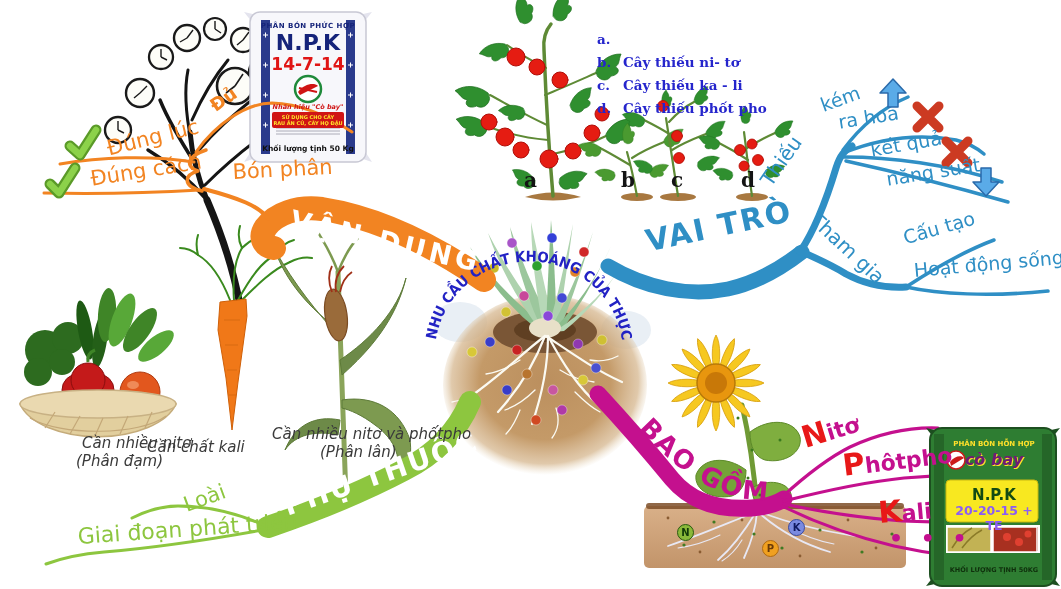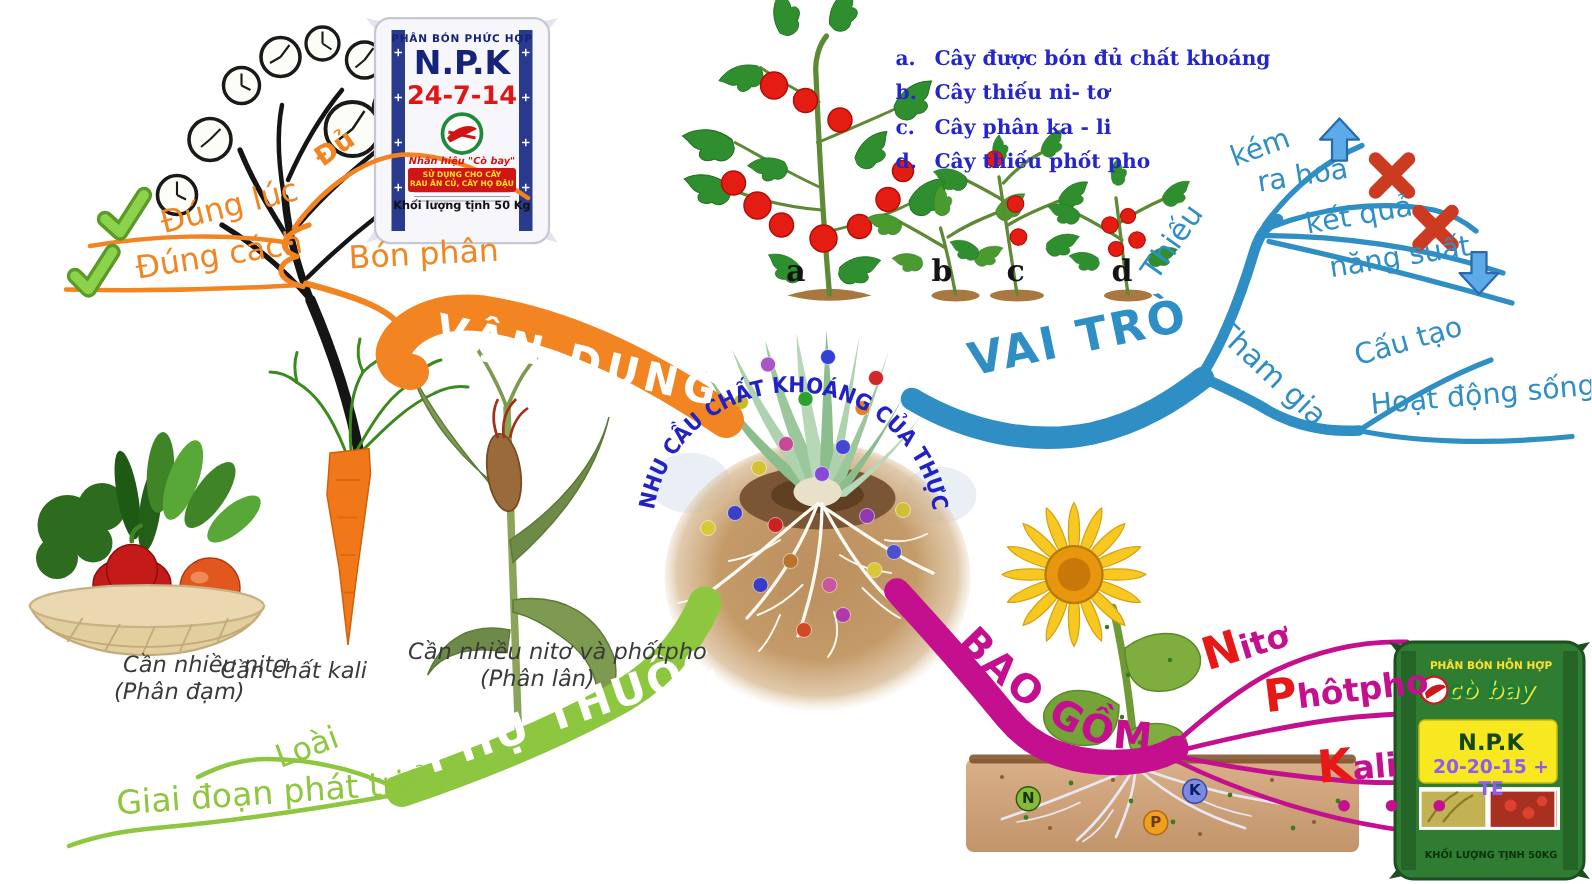--- a/index.html
+++ b/index.html
@@ -47,25 +47,25 @@
   
   .pl{font-family:"DejaVu Serif","Liberation Serif",serif;font-weight:bold;font-size:20px;color:#141414;}
   .p-a{left:524px;top:170px;} .p-b{left:621px;top:170px;} .p-c{left:671px;top:170px;} .p-d{left:741px;top:170px;}
   
   .b1{position:absolute;text-align:center;}
   .b1h {left:258px;top:22px;width:100px;font-size:7px;font-weight:bold;color:#15237a;letter-spacing:.5px;}
   .b1n {left:258px;top:30px;width:100px;font-size:22px;font-weight:bold;color:#15237a;}
   .b1r {left:258px;top:54px;width:100px;font-size:17px;font-weight:bold;color:#e01515;}
   .b1b {left:258px;top:103px;width:100px;font-size:6.5px;font-weight:bold;font-style:italic;color:#d01515;}
   .b1u {left:272px;top:112px;width:72px;background:#d01515;color:#ffe12a;font-size:5px;font-weight:bold;padding:2px 0;border-radius:2px;}
-  .b1w {left:258px;top:132px;width:100px;font-size:7.5px;font-weight:bold;color:#101010;}
+  .b1w {left:258px;top:144px;width:100px;font-size:7.5px;font-weight:bold;color:#101010;}
   
   .b2{position:absolute;text-align:center;}
   .b2h {left:938px;top:440px;width:112px;font-size:7px;font-weight:bold;color:#ffe12a;}
-  .b2b {left:938px;top:450px;width:112px;font-size:16px;font-weight:bold;font-style:italic;color:#15803d;
+  .b2b {left:938px;top:450px;width:112px;font-size:16px;font-weight:bold;font-style:italic;color:#701a75;
         text-shadow:1px 1px 0 #ffe12a;}
   .b2n {left:946px;top:486px;width:96px;font-size:15px;font-weight:bold;color:#134a13;}
   .b2r {left:946px;top:503px;width:96px;font-size:12.5px;font-weight:bold;color:#8b5cf6;}
   .b2w {left:938px;top:566px;width:112px;font-size:6.5px;font-weight:bold;color:#0f2f0c;}
   
   .min{position:absolute;width:17px;height:17px;border-radius:50%;display:flex;align-items:center;justify-content:center;
        font-size:10px;font-weight:bold;box-sizing:border-box;}
   .m-n{left:677px;top:524px;background:#8ab83a;border:1.5px solid #2a5a10;color:#123a08;}
   .m-p{left:762px;top:540px;background:#f0a020;border:1.5px solid #b06a10;color:#6a3a08;}
   .m-k{left:788px;top:519px;background:#7a8ae0;border:1.5px solid #3a4aa0;color:#101a60;}
@@ -538,29 +538,28 @@
     <textPath href="#arcTitle" startOffset="0" textLength="300" lengthAdjust="spacingAndGlyphs">NHU CẦU CHẤT KHOÁNG CỦA THỰC VẬT</textPath>
   </text>
   <text font-family="DejaVu Sans, Liberation Sans, sans-serif" font-size="26" font-weight="bold" fill="#C4108E" letter-spacing="2">
     <textPath href="#baoPath" startOffset="6">BAO GỒM</textPath>
   </text>
 </svg>
 
 <div class="legend">
   <div class="row">
         <span class="k">a.</span>
-        <span>Cây được bón đủ chất khoáng</span>
       </div>
   <div class="row">
         <span class="k">b.</span>
         <span>Cây thiếu ni- tơ</span>
       </div>
   <div class="row">
         <span class="k">c.</span>
-        <span>Cây phân ka - li</span>
+        <span>Cây thiếu ka - li</span>
       </div>
   <div class="row">
         <span class="k">d.</span>
         <span>Cây thiếu phốt pho</span>
       </div>
 </div>
 
 <div class="lb l-du">Đủ</div>
 <div class="lb l-dungluc">Đúng lúc</div>
 <div class="lb l-dungcach">Đúng cách</div>
@@ -601,21 +600,21 @@
 <div class="lb cap c-corn1">Cần nhiều nitơ và phốtpho</div>
 <div class="lb cap c-corn2">(Phân lân)</div>
 
 <div class="lb pl p-a">a</div>
 <div class="lb pl p-b">b</div>
 <div class="lb pl p-c">c</div>
 <div class="lb pl p-d">d</div>
 
 <div class="b1 b1h">PHÂN BÓN PHỨC HỢP</div>
 <div class="b1 b1n">N.P.K</div>
-<div class="b1 b1r">24-7-14</div>
+<div class="b1 b1r">14-7-14</div>
 <div class="b1 b1b">Nhãn hiệu "Cò bay"</div>
 <div class="b1 b1u">
   <div>SỬ DỤNG CHO CÂY</div>
   <div>RAU ĂN CỦ, CÂY HỌ ĐẬU</div>
 </div>
 <div class="b1 b1w">Khối lượng tịnh 50 Kg</div>
 
 <div class="b2 b2h">PHÂN BÓN HỖN HỢP</div>
 <div class="b2 b2b">cò bay</div>
 <div class="b2 b2n">N.P.K</div>

